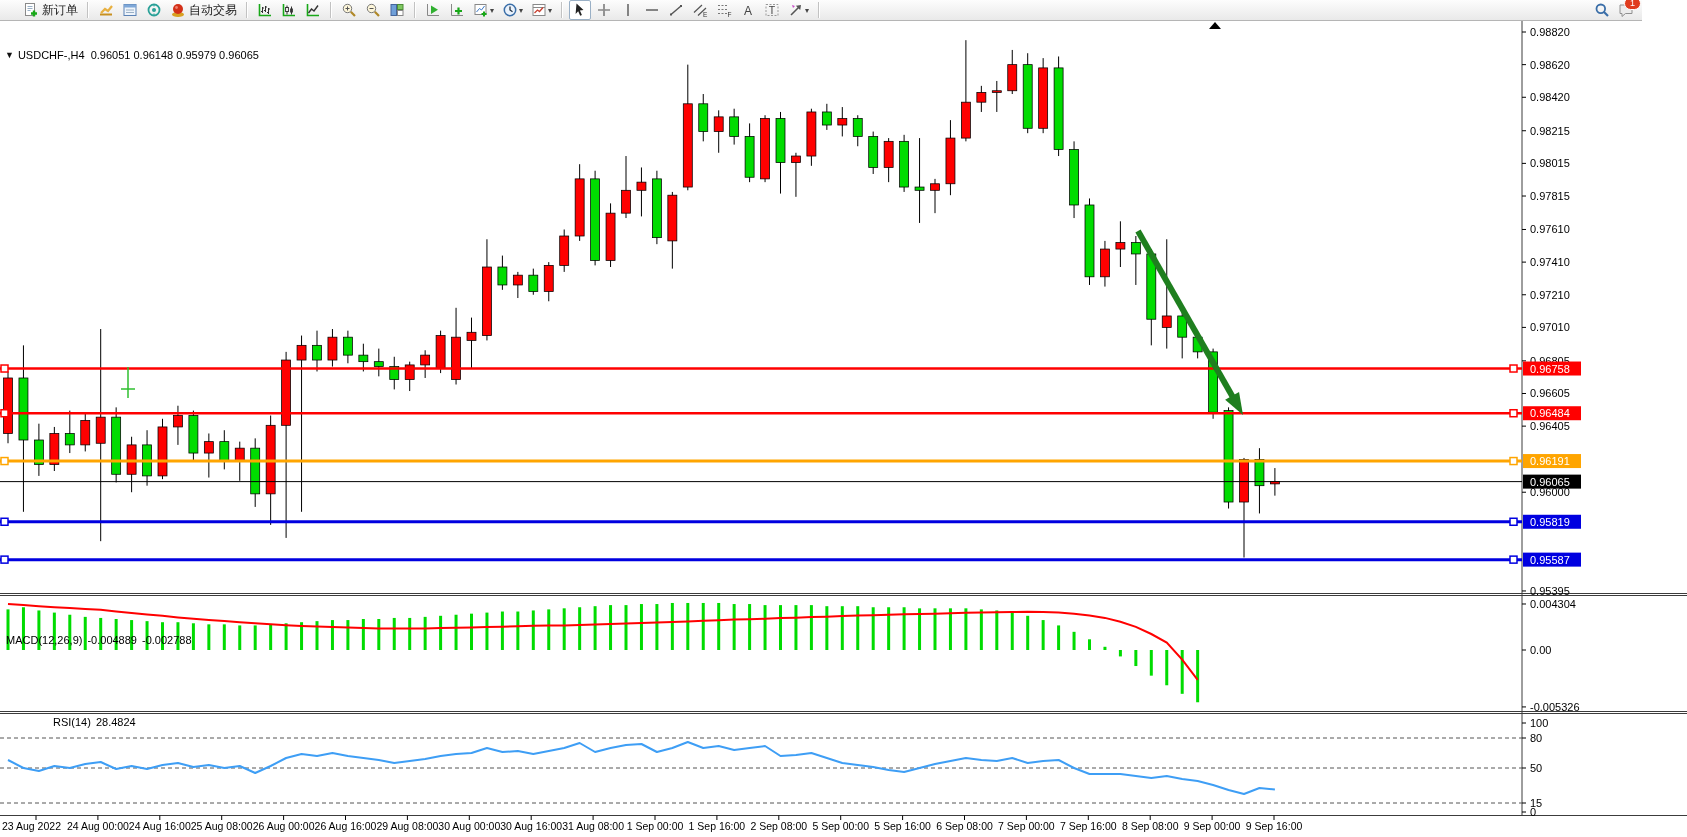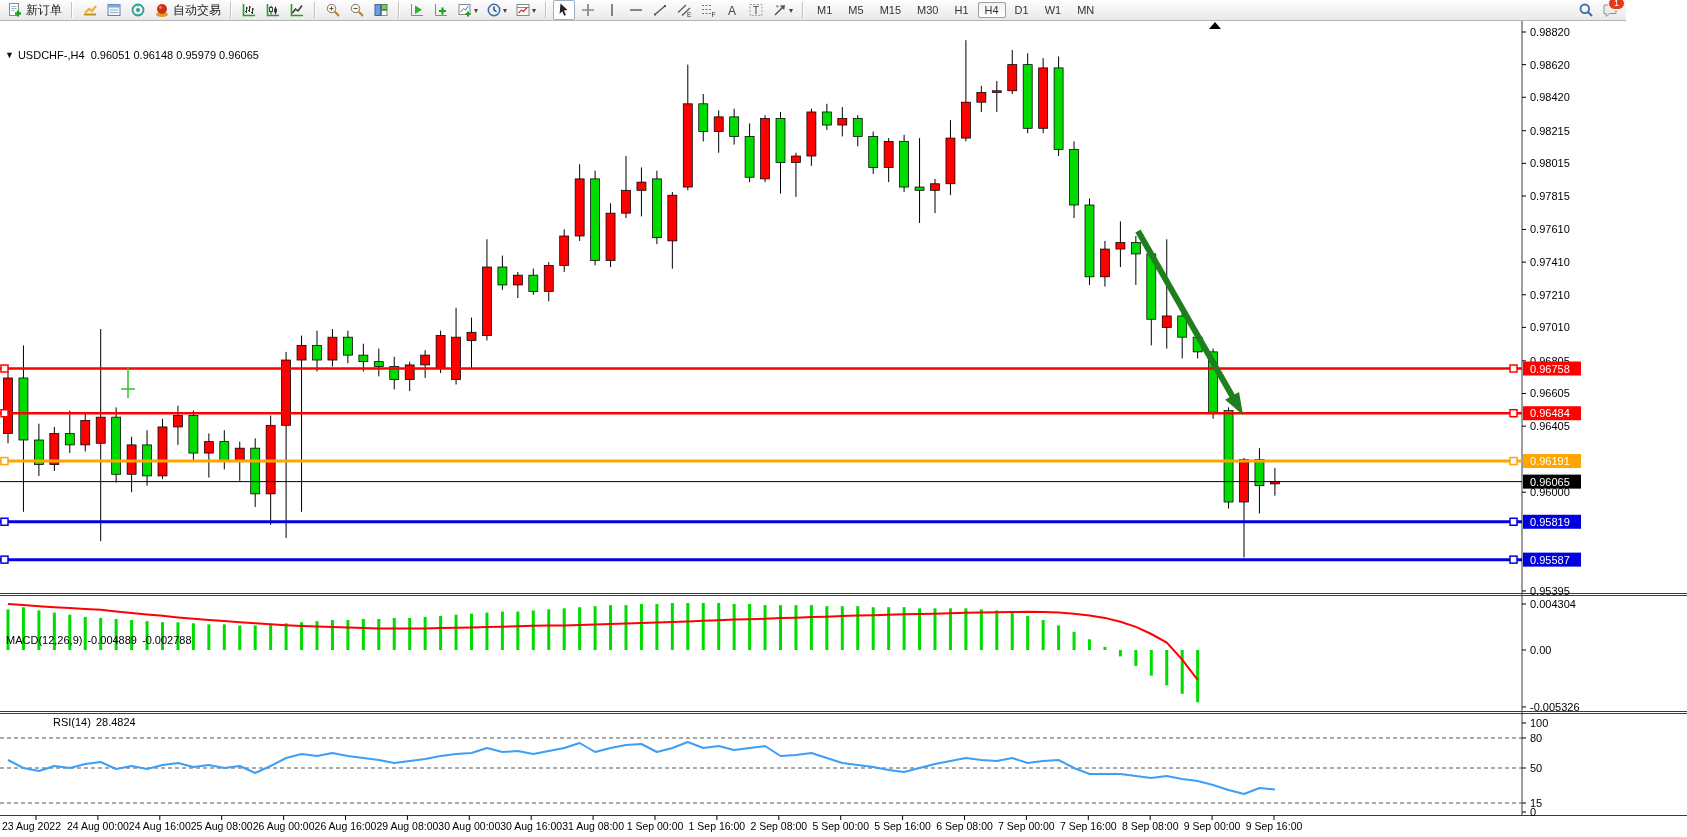--- a/index.html
+++ b/index.html
@@ -1,19 +1,19 @@
 <!DOCTYPE html>
 <html><head>
 <meta charset="utf-8">
 <style>
   html,body{margin:0;padding:0;background:#fff;width:1687px;height:837px;overflow:hidden;
     font-family:"Liberation Sans","DejaVu Sans",sans-serif;-webkit-font-smoothing:antialiased;}
   #toolbar{position:absolute;left:0;top:0;width:1626px;height:20px;
     background:linear-gradient(#fdfdfd,#e9e9e9);border-bottom:1px solid #b5b5b5;
-    display:flex;align-items:center;font-size:12px;color:#222;z-index:5;}
+    display:flex;align-items:center;font-size:12px;color:#222;z-index:5;padding-left:16px;}
   .tb-group{display:flex;align-items:center;height:20px;padding:0 3px;}
   .tb-sep{width:1px;height:16px;background:#c2c2c2;margin:0 2px;border-right:1px solid #fff;}
   .tb-btn{display:inline-flex;align-items:center;height:18px;padding:0 2px;margin:0 1px;border:1px solid transparent;border-radius:2px;cursor:default;}
   .tb-btn.pressed{border:1px solid #9ab0c6;background:#fff;}
   .tb-btn svg{width:16px;height:16px;display:block;}
   .tb-btn .lbl{margin-left:3px;font-size:12px;}
   .caret{font-size:8px;color:#444;margin-left:1px;}
   .tf-btn{font-size:11px;color:#333;padding:1px 6px;margin:0 1px;border:1px solid transparent;border-radius:2px;}
   .tf-btn.active{border:1px solid #a0a0a0;background:linear-gradient(#f2f2f2,#ffffff);}
   #tb-right{margin-left:auto;display:flex;align-items:center;padding-right:4px;}
@@ -682,31 +682,20 @@
           <svg viewBox="0 0 16 16">
             <path d="M3 13L11 5" stroke="#555" stroke-width="1.6"></path>
             <path d="M13 3l-5.2.8L12.2 8z" fill="#555"></path>
             <path d="M4 3l3 1-2 2z" fill="#c850c8"></path>
           </svg>
         </span>
         <span class="caret">▾</span>
       </div>
     </div>
     <div class="tb-sep"></div>
-    <div class="tb-group">
-      <div class="tf-btn">M1</div>
-      <div class="tf-btn">M5</div>
-      <div class="tf-btn">M15</div>
-      <div class="tf-btn">M30</div>
-      <div class="tf-btn">H1</div>
-      <div class="tf-btn active">H4</div>
-      <div class="tf-btn">D1</div>
-      <div class="tf-btn">W1</div>
-      <div class="tf-btn">MN</div>
-    </div>
     <div id="tb-right">
       <div class="tb-btn" style="position: relative;">
         <span>
           <svg viewBox="0 0 16 16">
             <circle cx="6.8" cy="6.8" r="4.3" fill="none" stroke="#3a6ea8" stroke-width="1.8"></circle>
             <path d="M10 10l4 4" stroke="#3a6ea8" stroke-width="2.2"></path>
           </svg>
         </span>
       </div>
       <div class="tb-btn" style="position: relative;">

